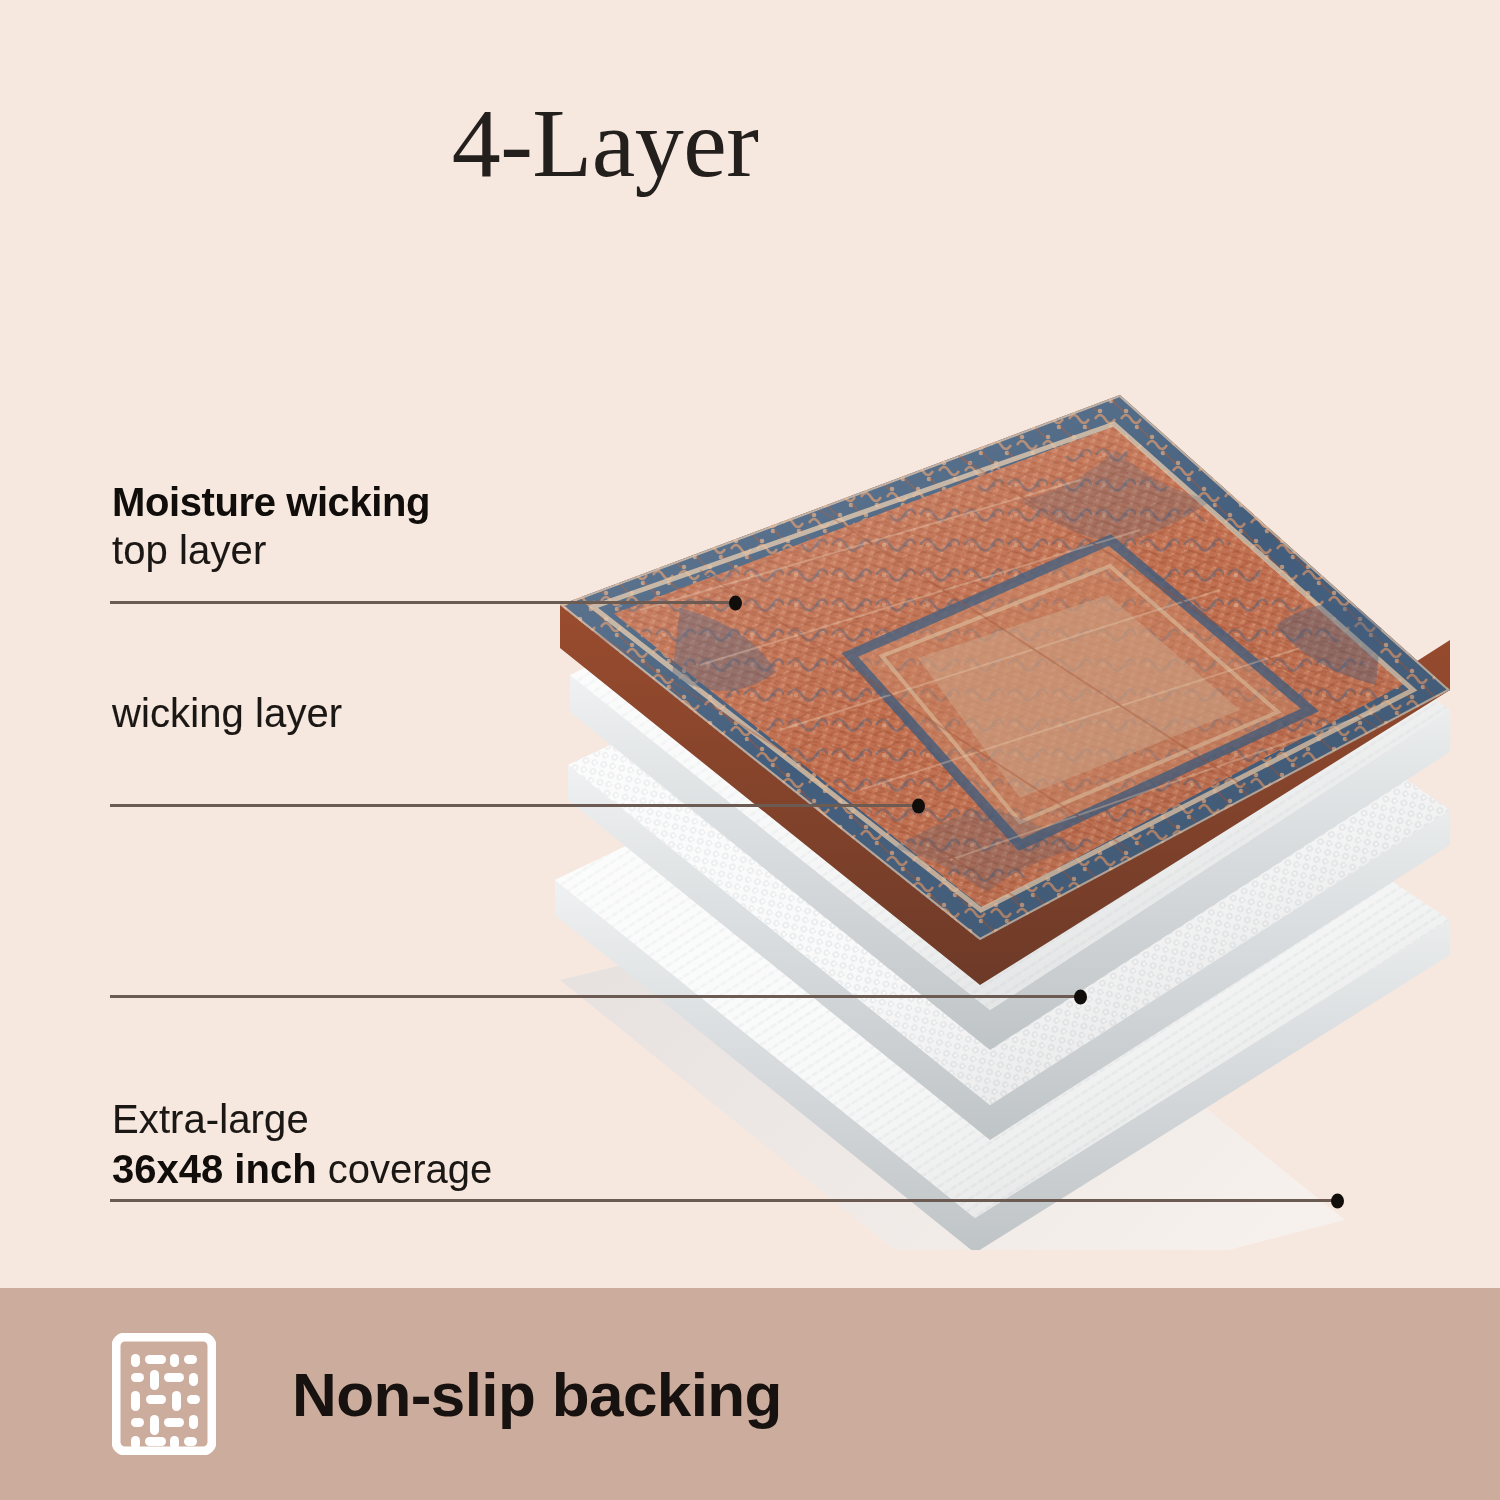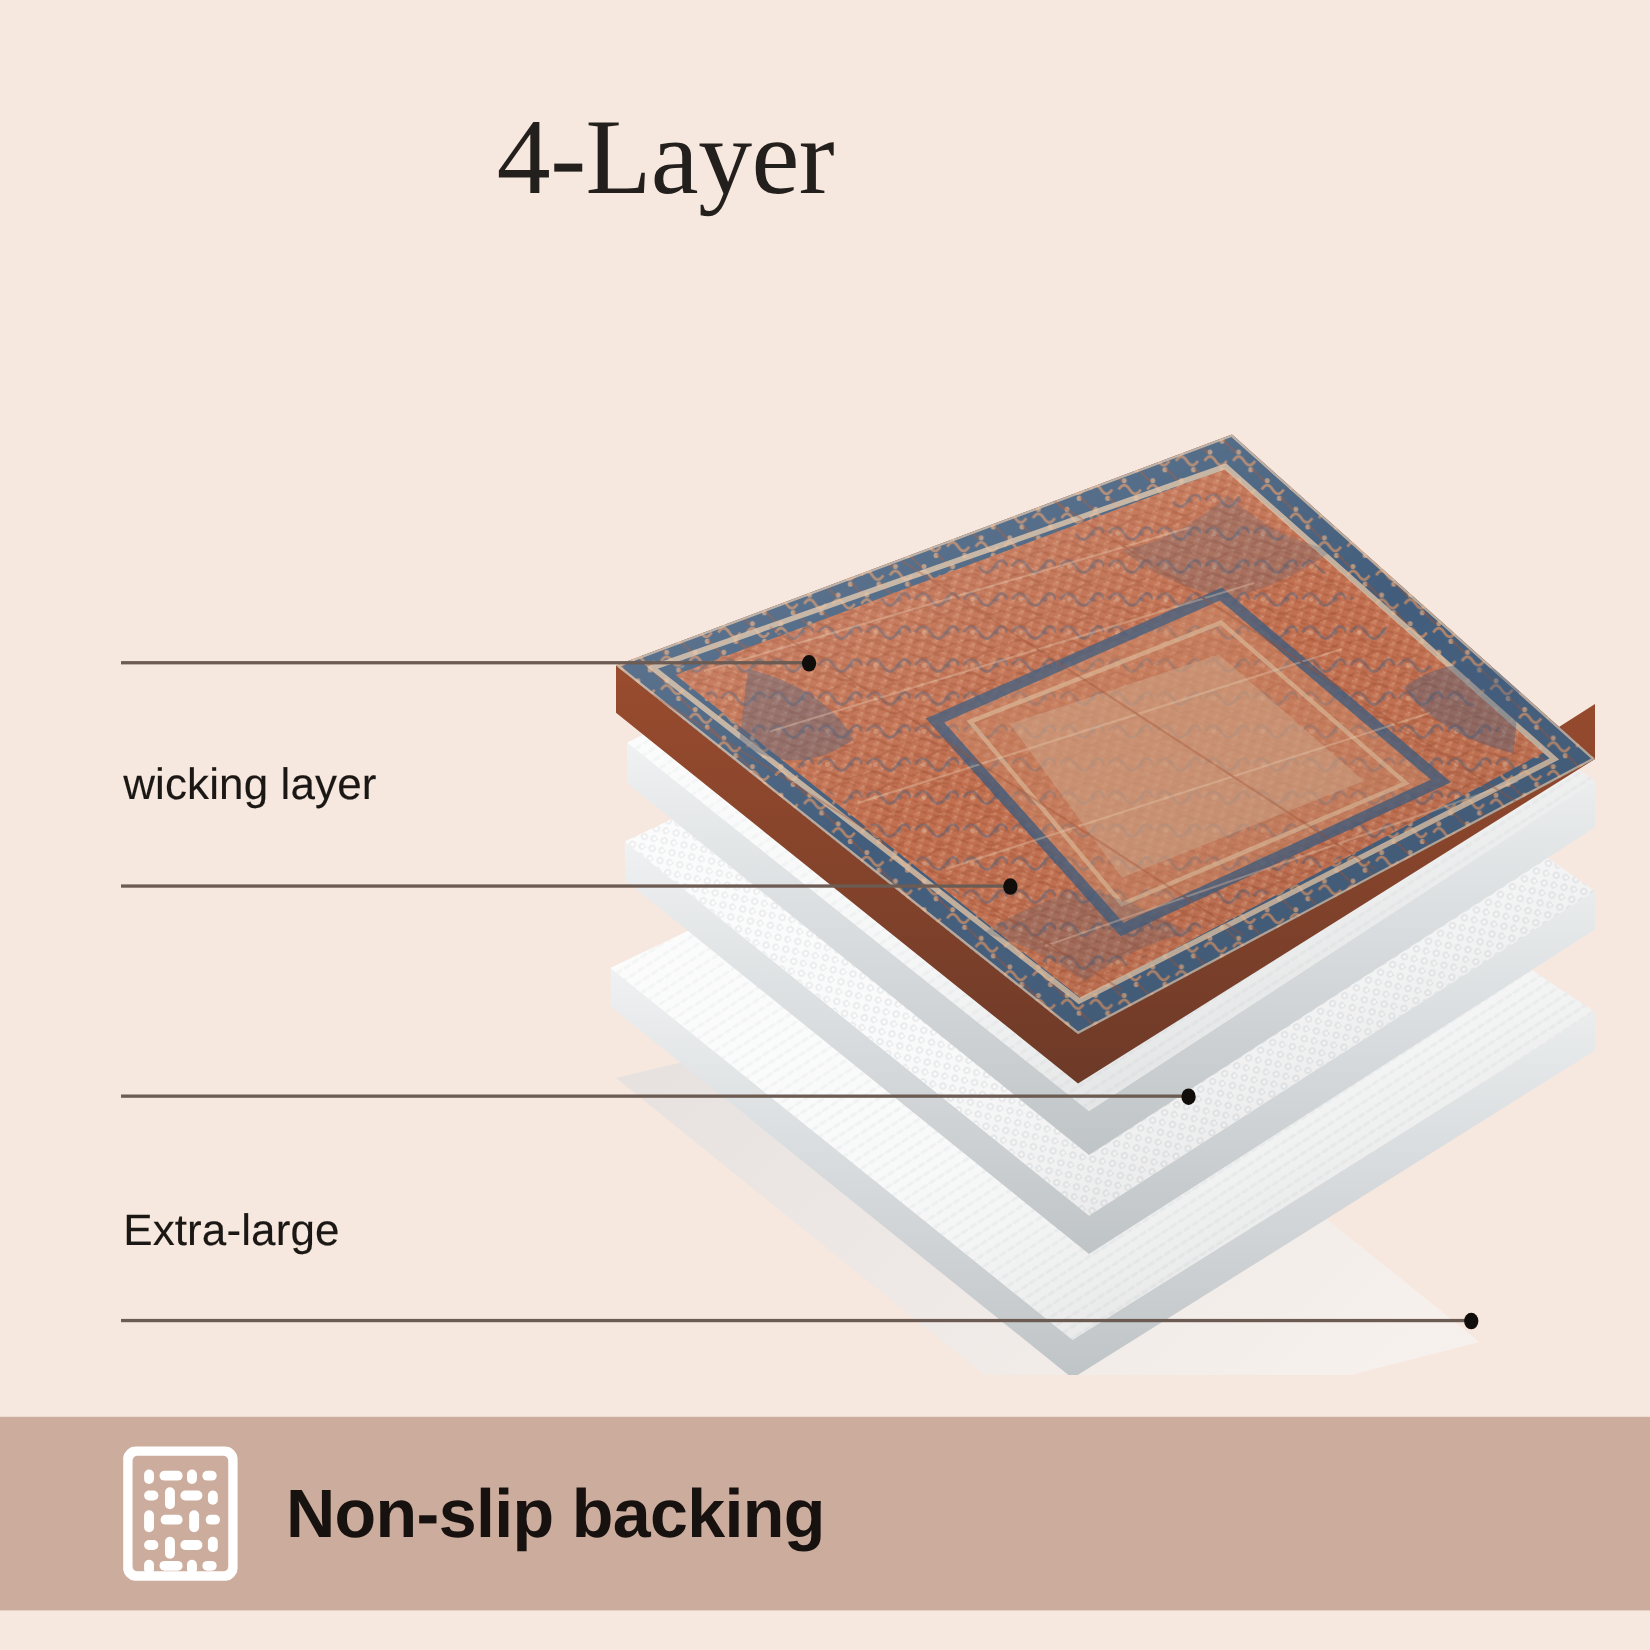--- a/index.html
+++ b/index.html
@@ -106,25 +106,26 @@
     height:870px;
   }
   .stack svg { display:block; width:930px; height:870px; }
 
   
   .banner {
     position:absolute;
     left:0;
     top:1288px;
     width:1500px;
-    height:176px;
+    height:212px;
     background:#CCAC9D;
     display:flex;
     align-items:center;
     padding-left:112px;
+    gap:32px;
   }
   .banner-icon {
     width:104px;
     height:122px;
     flex:0 0 auto;
     margin-right:44px;
   }
   .banner-text {
     font-family:"Liberation Sans", sans-serif;
     font-weight:700;
@@ -270,33 +271,38 @@
             <path d="M180,190 L610,470" stroke="#9E4B2E" stroke-width="2"></path>
             <path d="M300,130 L730,410" stroke="#9E4B2E" stroke-width="2"></path>
             <path d="M430,70 L860,350" stroke="#9E4B2E" stroke-width="2"></path>
           </g>
         </g>
         <polygon points="600,15 930,310 460,560 40,225" fill="url(#rugShade)"></polygon>
       </g>
     </svg>
   </div>
 
+  <div class="label l1">
+    <span class="strong">Moisture wicking</span>
+    <span class="light">top layer</span>
+  </div>
   <div class="leader ld1"></div>
 
   <div class="label l2">
     <span class="light">wicking layer</span>
   </div>
   <div class="leader ld2"></div>
 
   <div class="label l3">
   </div>
   <div class="leader ld3"></div>
 
   <div class="label l4">
     <span class="light">Extra-large</span>
+    <span class="mix"><b>36x48 inch</b><span> coverage</span></span>
   </div>
   <div class="leader ld4"></div>
 
   <div class="banner">
     <div class="banner-icon">
       <svg viewBox="0 0 104 122" xmlns="http://www.w3.org/2000/svg">
         <rect x="4" y="4" width="96" height="114" rx="9" ry="9" fill="none" stroke="#FFFFFF" stroke-width="9"></rect>
         <g fill="#FFFFFF">
 
           <rect x="19" y="21" width="9" height="13" rx="4.5"></rect>

